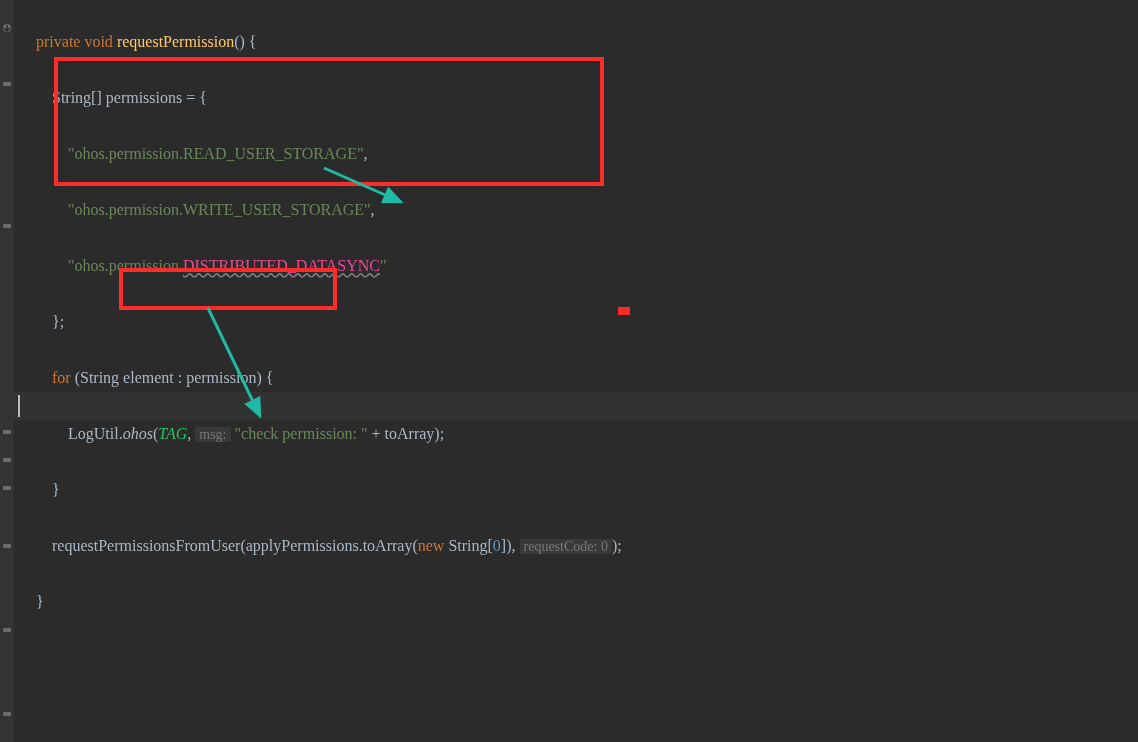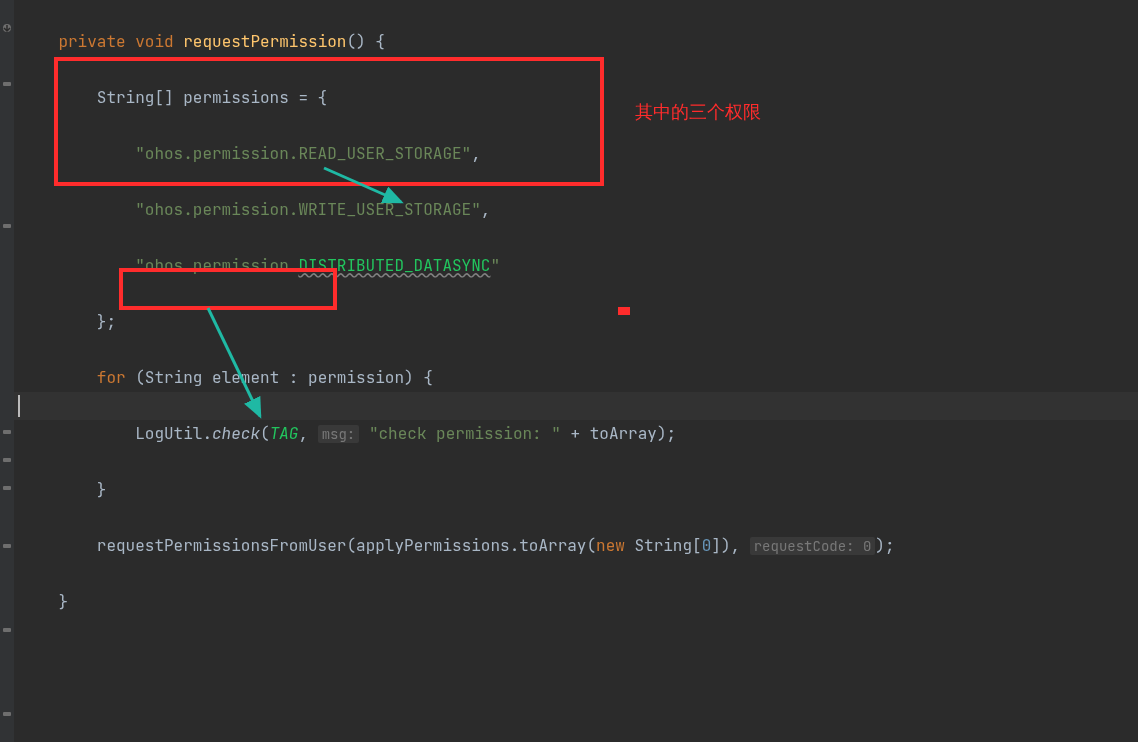--- a/index.html
+++ b/index.html
@@ -1,28 +1,28 @@
 <!DOCTYPE html>
 <html><head>
 <meta charset="utf-8">
 <style>
   html,body{margin:0;padding:0;background:#2b2b2b;color:#a9b7c6;font-family:"JetBrains Mono","Fira Code","Consolas","Menlo",monospace;font-size:16px;line-height:28px;}
   .editor{position:relative;width:1138px;height:742px;overflow:hidden;background:#2b2b2b;}
   .gutter{position:absolute;left:0;top:0;width:14px;height:742px;background:#313335;}
   .gutter-mark{position:absolute;left:0;width:14px;height:14px;display:flex;align-items:center;justify-content:center;}
   .gutter-mark svg{display:block;}
   .code{position:absolute;left:14px;top:0;right:0;padding-left:6px;white-space:pre;}
-  .line{height:28px;}
+  .line{height:28px;font-family:Liberation Serif, serif;}
   .caret-line{position:absolute;left:0;width:1138px;height:28px;background:#323232;}
   .caret{position:absolute;left:18px;width:2px;height:22px;background:#bbbbbb;}
   .k{color:#cc7832;}
   .t{color:#a9b7c6;}
   .m{color:#ffc66d;}
   .s{color:#6a8759;}
-  .sul{color:#22c55e;text-decoration:underline wavy #808080;}
+  .sul{color:#ec4899;text-decoration:underline wavy #808080;}
   .it{font-style:italic;color:#a9b7c6;}
   .pa{color:#22c55e;font-style:italic;}
   .n{color:#6897bb;}
   .hint{color:#787878;background:#393939;border-radius:2px;padding:0 4px;font-size:14px;}
   .hintv{color:#787878;}
   .box{position:absolute;border:4px solid #ff2c2c;pointer-events:none;}
   .redmark{position:absolute;width:12px;height:8px;background:#ff2c2c;}
   .anno{position:absolute;color:#ff2c2c;font-family:sans-serif;font-size:18px;font-weight:500;}
   svg.arrow{position:absolute;pointer-events:none;}
 </style>
@@ -83,42 +83,41 @@
   </div>
 
   <div class="code">
 <div class="line">    <span class="k">private</span> <span class="k">void</span> <span class="m">requestPermission</span><span class="t">() {</span></div>
 <div class="line">        <span class="t">String[] permissions = {</span></div>
 <div class="line">            <span class="s">"ohos.permission.READ_USER_STORAGE"</span><span class="t">,</span></div>
 <div class="line">            <span class="s">"ohos.permission.WRITE_USER_STORAGE"</span><span class="t">,</span></div>
 <div class="line">            <span class="s">"ohos.permission.</span><span class="sul">DISTRIBUTED_DATASYNC</span><span class="s">"</span></div>
 <div class="line">        <span class="t">};</span></div>
 <div class="line">        <span class="k">for</span><span class="t"> (String element : permission) {</span></div>
-<div class="line">            <span class="t">LogUtil.</span><span class="it">check</span><span class="t">(</span><span class="pa">TAG</span><span class="t">, </span><span class="hint">msg:</span><span> </span><span class="s">"check permission: "</span><span class="t"> + toArray);</span></div>
+<div class="line">            <span class="t">LogUtil.</span><span class="it">ohos</span><span class="t">(</span><span class="pa">TAG</span><span class="t">, </span><span class="hint">msg:</span><span> </span><span class="s">"check permission: "</span><span class="t"> + toArray);</span></div>
 <div class="line">        <span class="t">}</span></div>
 <div class="line">        <span class="t">requestPermissionsFromUser</span><span class="t">(</span><span class="t">applyPermissions</span><span class="t">.toArray(</span><span class="k">new</span><span class="t"> String[</span><span class="n">0</span><span class="t">]), </span><span class="hint"><span>requestCode:</span><span> </span><span class="hintv">0</span></span><span class="t">);</span></div>
 <div class="line">    <span class="t">}</span></div>
 
 
 
 
 
 
 
 
 
 
 
 
   </div>
 
   <div class="box" style="left:54px;top:57px;width:542px;height:121px;"></div>
   <div class="box" style="left:119px;top:268px;width:210px;height:34px;"></div>
   <div class="redmark" style="left:618px;top:307px;"></div>
-  <div class="anno" style="left:635px;top:98px;">其中的三个权限</div>
 
   <svg class="arrow" style="left:316px;top:160px;" width="100" height="55">
     <defs>
         <marker id="ah1" markerWidth="8" markerHeight="8" refX="6" refY="3" orient="auto">
           <path d="M0,0 L7,3 L0,6 Z" fill="#1fb9a4"></path>
         </marker>
       </defs>
     <line x1="8" y1="8" x2="85" y2="42" stroke="#1fb9a4" stroke-width="3" marker-end="url(#ah1)"></line>
   </svg>
   <svg class="arrow" style="left:170px;top:298px;" width="110" height="130">

